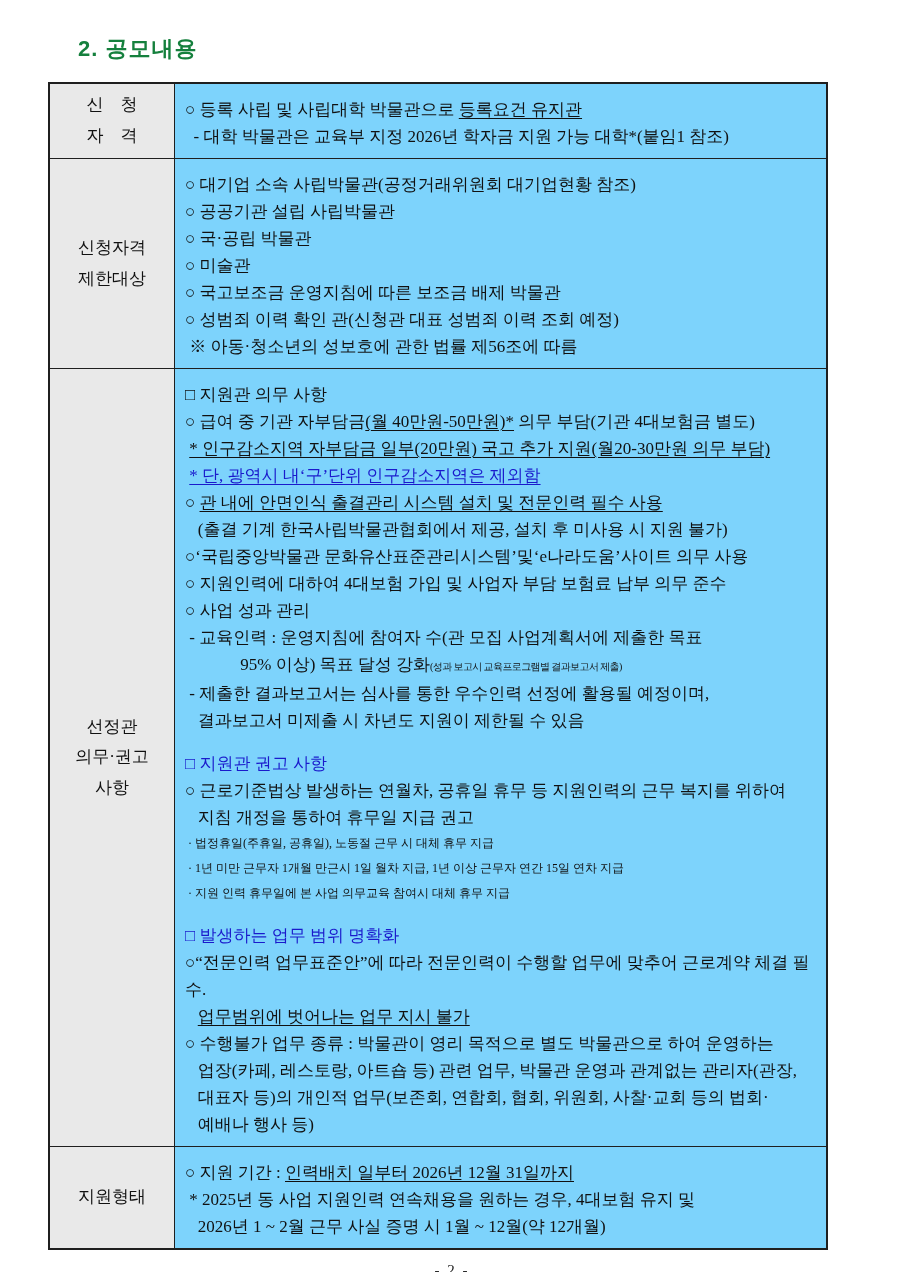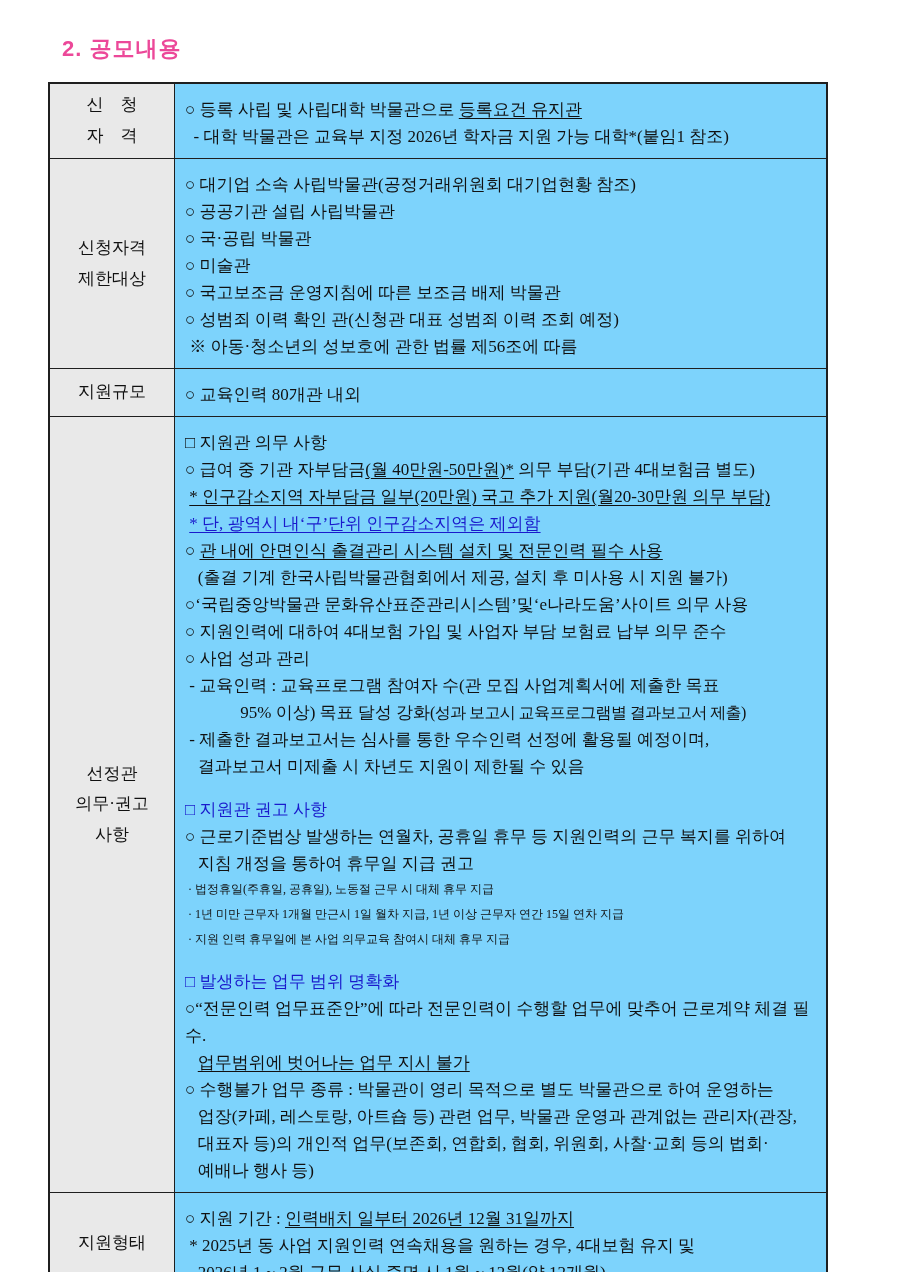--- a/index.html
+++ b/index.html
@@ -11,21 +11,21 @@
   body{
     width:900px;height:1272px;
     font-family:"Liberation Serif","DejaVu Serif",serif;
     color:#111;
     -webkit-font-smoothing:antialiased;
   }
   .page{box-sizing:border-box;width:900px;padding:28px 44px 0 48px;}
   .title{
     font-family:"Liberation Sans","DejaVu Sans",sans-serif;
     font-weight:800;font-size:22px;letter-spacing:1px;
-    margin:6px 0 18px 14px;color:#ec4899;
+    margin:6px 0 18px 30px;color:#15803d;
   }
   table.doc{
     border-collapse:collapse;
     width:780px;
     border:2px solid var(--border);
     table-layout:fixed;
   }
   table.doc td{
     border:1px solid var(--border);
     vertical-align:middle;
@@ -45,21 +45,21 @@
   .content-line{
     white-space:pre-wrap;
     font-size:17px;
     line-height:27px;
   }
   .content-line.small{font-size:12px;line-height:25px;}
   .content-line.blank{height:16px;line-height:16px;}
   .b{font-weight:normal;}
   .u{text-decoration:underline;text-underline-offset:3px;text-decoration-thickness:1px;}
   .blue{color:var(--blue);}
-  .cond{font-size:16px;letter-spacing:-0.6px;}
+  .cond{font-size:10px;letter-spacing:-0.6px;}
   .footer{
     width:808px;
     text-align:center;
     font-size:15px;
     margin-top:12px;
     letter-spacing:2px;
     color:#222;
   }
 </style>
 </head>
@@ -89,43 +89,35 @@
             <div class="content-line"><span>○ 공공기관 설립 사립박물관</span></div>
             <div class="content-line"><span>○ 국·공립 박물관</span></div>
             <div class="content-line"><span>○ 미술관</span></div>
             <div class="content-line"><span>○ 국고보조금 운영지침에 따른 보조금 배제 박물관</span></div>
             <div class="content-line"><span>○ 성범죄 이력 확인 관(신청관 대표 성범죄 이력 조회 예정)</span></div>
             <div class="content-line"><span> ※ 아동·청소년의 성보호에 관한 법률 제56조에 따름</span></div>
           </td>
         </tr>
         <tr>
           <td class="label-cell">
-            <div class="row-label-line">지원규모</div>
-          </td>
-          <td class="content-cell">
-            <div class="content-line"><span>○ 교육인력 80개관 내외</span></div>
-          </td>
-        </tr>
-        <tr>
-          <td class="label-cell">
             <div class="row-label-line">선정관</div>
             <div class="row-label-line">의무·권고</div>
             <div class="row-label-line">사항</div>
           </td>
           <td class="content-cell">
             <div class="content-line"><span>□ 지원관 의무 사항</span></div>
             <div class="content-line"><span>○ 급여 중 기관 자부담금</span><span class="u">(월 40만원-50만원)*</span><span> 의무 부담(기관 4대보험금 별도)</span></div>
             <div class="content-line"><span> </span><span class="u">* 인구감소지역 자부담금 일부(20만원) 국고 추가 지원(월20-30만원 의무 부담)</span></div>
             <div class="content-line"><span> </span><span class="blue b u">* 단, 광역시 내‘구’단위 인구감소지역은 제외함</span></div>
             <div class="content-line"><span>○ </span><span class="b u">관 내에 안면인식 출결관리 시스템 설치 및 전문인력 필수 사용</span></div>
             <div class="content-line"><span>   (출결 기계 한국사립박물관협회에서 제공, 설치 후 미사용 시 지원 불가)</span></div>
             <div class="content-line"><span>○</span><span class="b">‘국립중앙박물관 문화유산표준관리시스템’및‘e나라도움’사이트 의무 사용</span></div>
             <div class="content-line"><span>○ 지원인력에 대하여 4대보험 가입 및 사업자 부담 보험료 납부 의무 준수</span></div>
             <div class="content-line"><span>○ 사업 성과 관리</span></div>
-            <div class="content-line"><span> - 교육인력 : 교육프로그램 참여자 수(관 모집 사업계획서에 제출한 목표</span></div>
+            <div class="content-line"><span> - 교육인력 : 운영지침에 참여자 수(관 모집 사업계획서에 제출한 목표</span></div>
             <div class="content-line"><span>             95% 이상) 목표 달성 </span><span class="b">강화</span><span class="cond">(성과 보고시 교육프로그램별 결과보고서 제출)</span></div>
             <div class="content-line"><span> - 제출한 결과보고서는 심사를 통한 우수인력 선정에 활용될 예정이며,</span></div>
             <div class="content-line"><span>   결과보고서 미제출 시 차년도 지원이 제한될 수 있음</span></div>
             <div class="content-line blank"></div>
             <div class="content-line"><span class="blue b">□ 지원관 권고 사항</span></div>
             <div class="content-line"><span>○ </span><span class="b">근로기준법상 발생하는 연월차, 공휴일 휴무 등 지원인력의 근무 복지를 위하여</span></div>
             <div class="content-line"><span>   </span><span class="b">지침 개정을 통하여 휴무일 지급 권고</span></div>
             <div class="content-line small"><span> · 법정휴일(주휴일, 공휴일), 노동절 근무 시 대체 휴무 지급</span></div>
             <div class="content-line small"><span> · 1년 미만 근무자 1개월 만근시 1일 월차 지급, 1년 이상 근무자 연간 15일 연차 지급</span></div>
             <div class="content-line small"><span> · 지원 인력 휴무일에 본 사업 의무교육 참여시 대체 휴무 지급</span></div>

